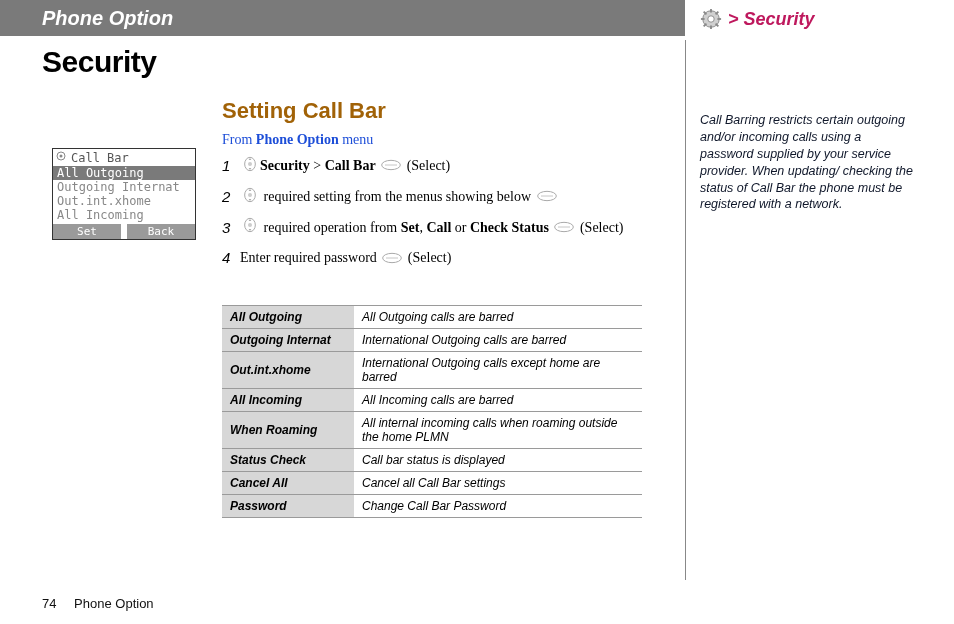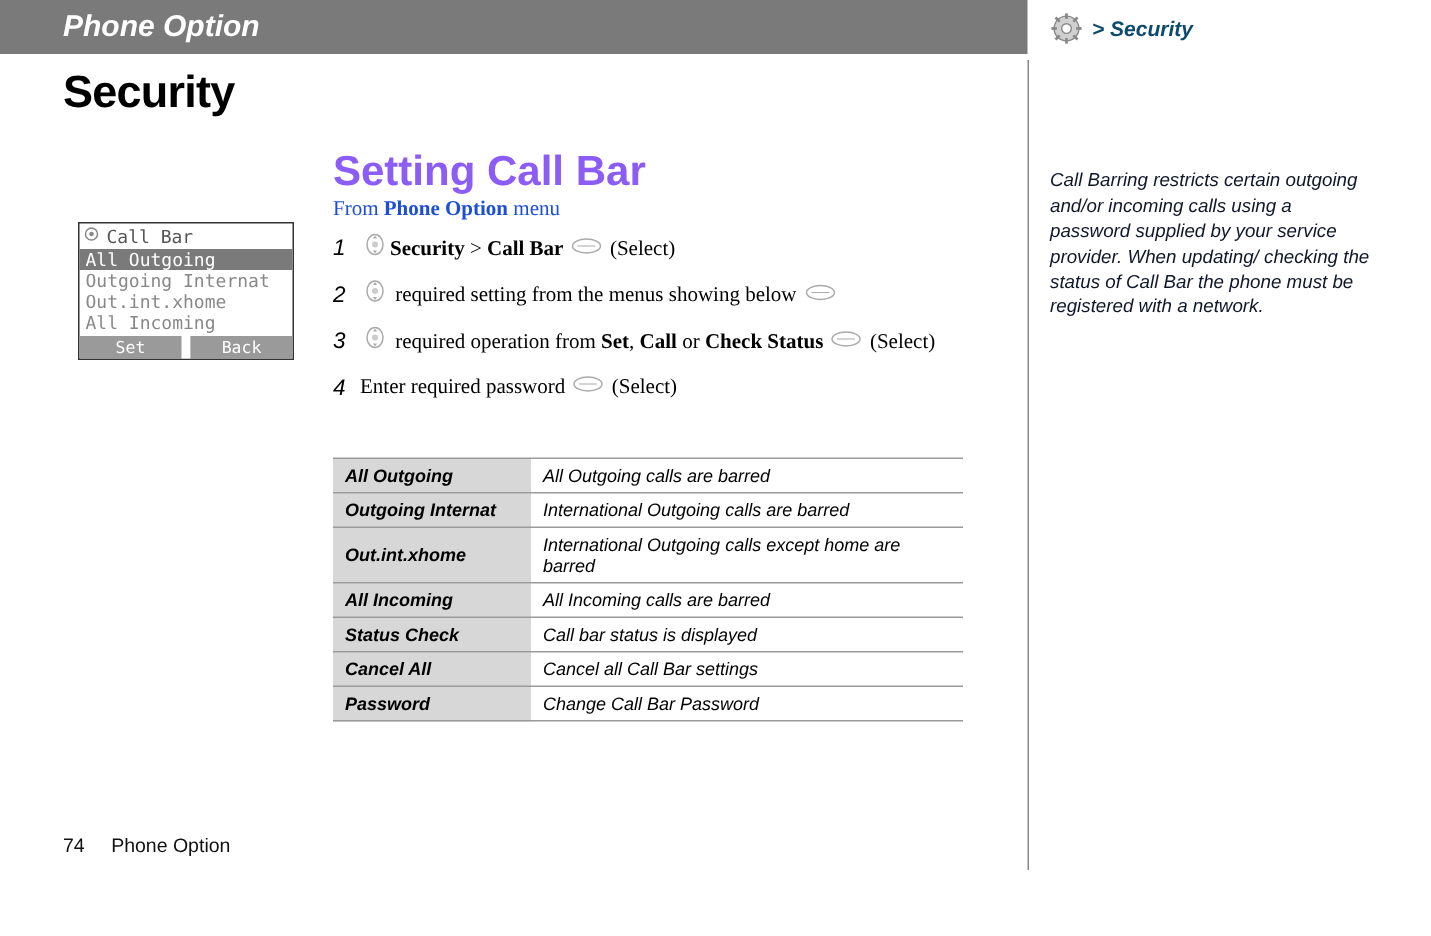--- a/index.html
+++ b/index.html
@@ -33,42 +33,42 @@
     top: 8px;
     left: 700px;
     display: flex;
     align-items: center;
     gap: 6px;
   }
   .gear-icon svg { display: block; }
   .breadcrumb-text {
     font-style: italic;
     font-weight: bold;
-    font-size: 14px;
-    font-family: "Trebuchet MS", Arial, sans-serif;
-    color: #0c4a6e;
+    font-size: 18px;
+    font-family: "Trebuchet MS", Arial, sans-serif;
+    color: #be185d;
   }
   .main-heading {
     position: absolute;
     top: 45px;
     left: 42px;
     font-family: "Arial Black", Arial, sans-serif;
     font-weight: 900;
     font-size: 30px;
     color: #000;
     letter-spacing: -0.5px;
   }
   .sub-heading {
     position: absolute;
     top: 98px;
     left: 222px;
     font-family: "Trebuchet MS", Arial, sans-serif;
     font-weight: bold;
-    font-size: 28px;
-    color: #8b5cf6;
+    font-size: 22px;
+    color: #a16207;
   }
   .intro-line {
     position: absolute;
     top: 132px;
     left: 222px;
     font-size: 14px;
     color: #1d4ed8;
   }
   .intro-line .bold { font-weight: bold; }
   .steps {
@@ -175,21 +175,21 @@
     left: 700px;
     width: 218px;
     font-family: "Trebuchet MS", Arial, sans-serif;
     font-style: italic;
     font-size: 12.5px;
     line-height: 1.35;
     color: #0f172a;
   }
   .footer {
     position: absolute;
-    top: 556px;
+    top: 596px;
     left: 42px;
     font-family: "Trebuchet MS", Arial, sans-serif;
     font-size: 13px;
     color: #111;
   }
   .footer .pg { margin-right: 14px; }
 </style>
 </head>
 <body>
 
@@ -302,20 +302,24 @@
       </tr>
       <tr>
         <td class="term">Out.int.xhome</td>
         <td class="desc">International Outgoing calls except home are barred</td>
       </tr>
       <tr>
         <td class="term">All Incoming</td>
         <td class="desc">All Incoming calls are barred</td>
       </tr>
       <tr>
+        <td class="term">When Roaming</td>
+        <td class="desc">All internal incoming calls when roaming outside the home PLMN</td>
+      </tr>
+      <tr>
         <td class="term">Status Check</td>
         <td class="desc">Call bar status is displayed</td>
       </tr>
       <tr>
         <td class="term">Cancel All</td>
         <td class="desc">Cancel all Call Bar settings</td>
       </tr>
       <tr>
         <td class="term">Password</td>
         <td class="desc">Change Call Bar Password</td>

